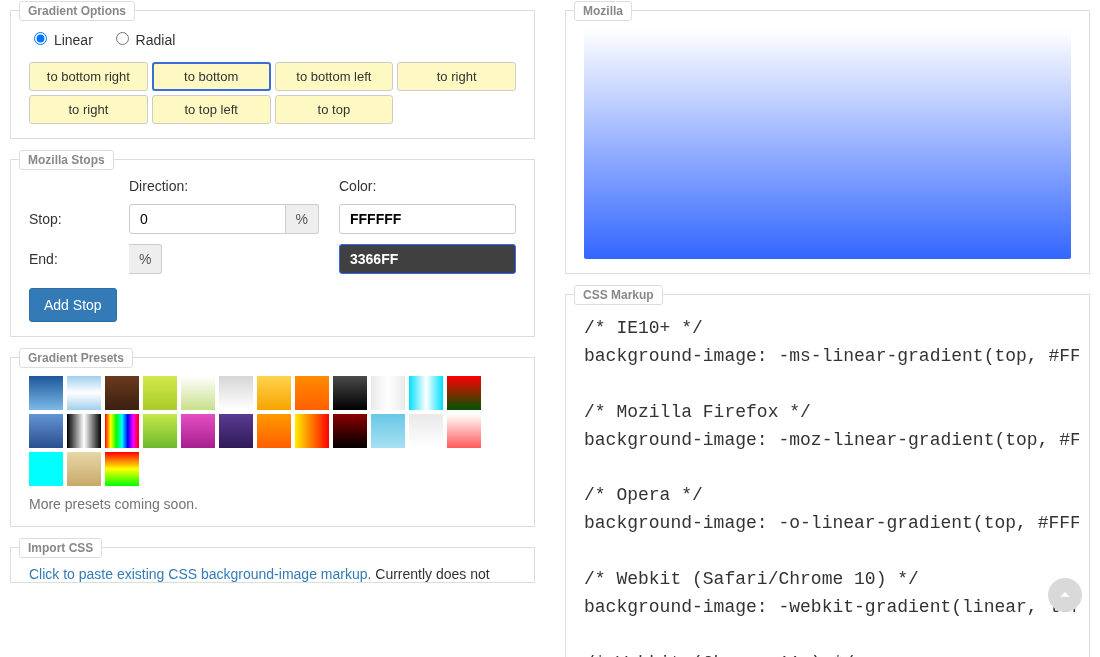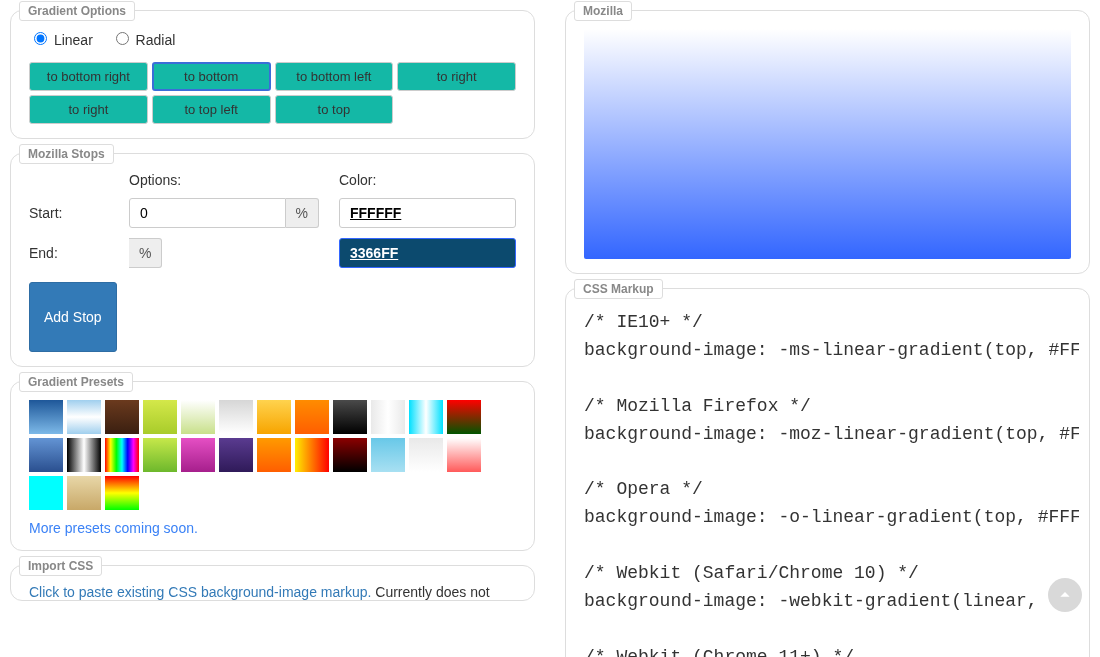--- a/index.html
+++ b/index.html
@@ -10,22 +10,22 @@
     margin: 0;
     padding: 10px;
   }
   .wrap {
     display: flex;
     gap: 30px;
   }
   .col { flex: 1; min-width: 0; }
   .panel {
     border: 1px solid #ddd;
-    border-radius: 12px;
-    margin-bottom: 14px;
+    border-radius: 0;
+    margin-bottom: 20px;
     position: relative;
   }
   .panel-title {
     position: absolute;
     top: -10px;
     left: 8px;
     background: #fff;
     border: 1px solid #ddd;
     border-radius: 3px;
     padding: 2px 8px;
@@ -39,21 +39,21 @@
   .label-row { margin-bottom: 6px; }
   .radio-row { margin-bottom: 14px; }
   .radio-row label { margin-right: 14px; cursor: pointer; }
   .dir-grid {
     display: grid;
     grid-template-columns: repeat(4, 1fr);
     gap: 4px;
   }
   .dir-btn {
     border: 1px solid #ccc;
-    background: #14b8a6;
+    background: #fef9c3;
     border-radius: 3px;
     padding: 6px 4px;
     font-size: 13px;
     text-align: center;
     cursor: pointer;
   }
   .dir-btn.active {
     border: 2px solid #3b6dd8;
     padding: 5px 3px;
   }
@@ -83,50 +83,49 @@
     color: #555;
   }
   .color-input {
     border: 1px solid #ccc;
     border-radius: 3px;
     padding: 6px 10px;
     font-size: 14px;
     font-weight: bold;
     width: 100%;
     box-sizing: border-box;
-    text-decoration: underline;
   }
   .color-input.selected {
-    background: #0c4a6e;
+    background: #404040;
     color: #fff;
     border-color: #3366FF;
   }
   .btn-primary {
     background: #337ab7;
     border: 1px solid #2e6da4;
     color: #fff;
     border-radius: 3px;
-    padding: 26px 14px;
+    padding: 8px 14px;
     font-size: 14px;
     cursor: pointer;
     margin-top: 14px;
   }
   .presets {
     display: flex;
     flex-wrap: wrap;
     gap: 4px;
     margin-bottom: 10px;
   }
   .preset {
     width: 34px;
     height: 34px;
     cursor: pointer;
     box-sizing: border-box;
   }
-  .presets-note { color: #3b82f6; }
+  .presets-note { color: #737373; }
   .import-link { color: #337ab7; cursor: pointer; }
   .preview-box {
     height: 230px;
     background: linear-gradient(to bottom, #FFFFFF 0%, #3366FF 100%);
     border-radius: 2px;
   }
   .css-code {
     font-family: Menlo, Consolas, "Courier New", monospace;
     font-size: 18px;
     white-space: pre;
@@ -182,23 +181,23 @@
             <div class="dir-btn">to top</div>
           </div>
       </div>
     </div>
 
     <div class="panel">
       <div class="panel-title">Mozilla Stops</div>
       <div class="panel-body">
         <div class="stops-grid" id="stops-grid">
           <div></div>
-          <div class="header-cell">Options:</div>
+          <div class="header-cell">Direction:</div>
           <div class="header-cell">Color:</div>
-        <div>Start:</div>
+        <div>Stop:</div>
             <div class="input-group">
               <input class="input-text" value="0" style="">
               <span class="input-addon">%</span>
             </div>
             <input class="color-input" value="FFFFFF" style="">
             <div>End:</div>
             <div class="input-group">
               <span class="input-addon">%</span>
             </div>
             <input class="color-input selected" value="3366FF" style="">

